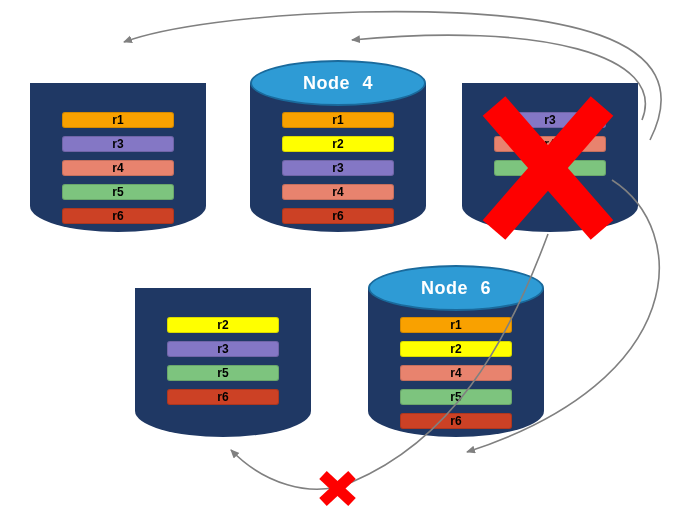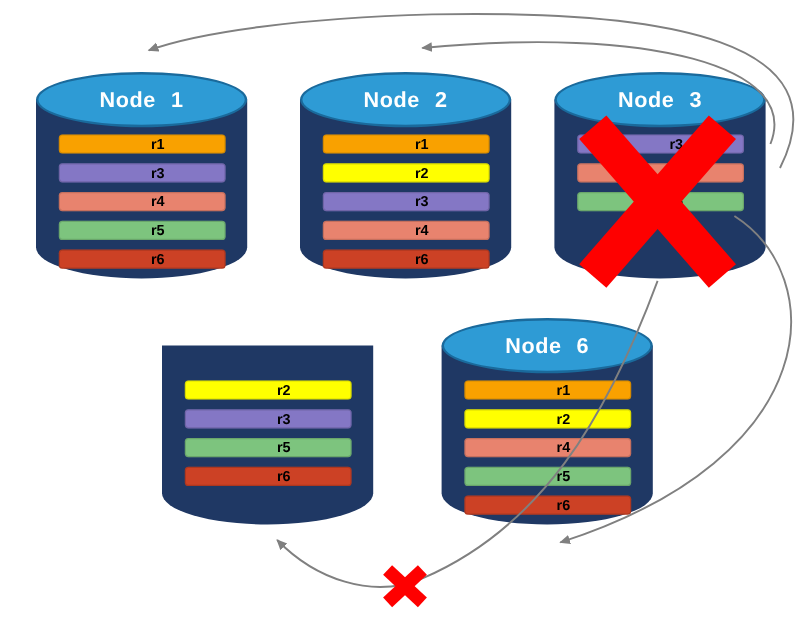--- a/index.html
+++ b/index.html
@@ -27,68 +27,61 @@
   }
   .bars{
     position:absolute;left:0;top:52px;width:176px;
     display:flex;flex-direction:column;align-items:center;gap:8px;
   }
   .bar{
     width:112px;height:16px;border-radius:3px;
     display:flex;align-items:center;justify-content:center;
     font-size:12px;font-weight:bold;color:#000;
     box-shadow:inset 0 0 0 1px rgba(0,0,0,0.15);
-    padding-left:27px;
   }
   svg.overlay{position:absolute;left:0;top:0;pointer-events:none;}
   .arrow{fill:none;stroke-width:1.6;}
 </style>
 </head>
 <body>
 
 <div class="stage">
 
   <div class="node" style="left:30px;top:60px;">
     <div class="cyl-body"></div>
     <div class="bars">
         <div class="bar" style="background: rgb(249, 161, 0);">r1</div>
         <div class="bar" style="background: rgb(132, 119, 197);">r3</div>
         <div class="bar" style="background: rgb(232, 131, 110);">r4</div>
         <div class="bar" style="background: rgb(125, 196, 126);">r5</div>
         <div class="bar" style="background: rgb(204, 65, 37);">r6</div>
       </div>
-    <div class="cyl-top">
-      <span class="node-title">Node 1</span>
-    </div>
   </div>
 
   <div class="node" style="left:250px;top:60px;">
     <div class="cyl-body"></div>
     <div class="bars">
         <div class="bar" style="background: rgb(249, 161, 0);">r1</div>
         <div class="bar" style="background: rgb(255, 255, 0);">r2</div>
         <div class="bar" style="background: rgb(132, 119, 197);">r3</div>
         <div class="bar" style="background: rgb(232, 131, 110);">r4</div>
         <div class="bar" style="background: rgb(204, 65, 37);">r6</div>
       </div>
     <div class="cyl-top">
-      <span class="node-title">Node 2</span>
+      <span class="node-title">Node 4</span>
     </div>
   </div>
 
   <div class="node" style="left:462px;top:60px;">
     <div class="cyl-body"></div>
     <div class="bars">
         <div class="bar" style="background: rgb(132, 119, 197);">r3</div>
         <div class="bar" style="background: rgb(232, 131, 110);">r4</div>
         <div class="bar" style="background: rgb(125, 196, 126);">r5</div>
       </div>
-    <div class="cyl-top">
-      <span class="node-title">Node 3</span>
-    </div>
   </div>
 
   <div class="node" style="left:135px;top:265px;">
     <div class="cyl-body"></div>
     <div class="bars">
         <div class="bar" style="background: rgb(255, 255, 0);">r2</div>
         <div class="bar" style="background: rgb(132, 119, 197);">r3</div>
         <div class="bar" style="background: rgb(125, 196, 126);">r5</div>
         <div class="bar" style="background: rgb(204, 65, 37);">r6</div>
       </div>

